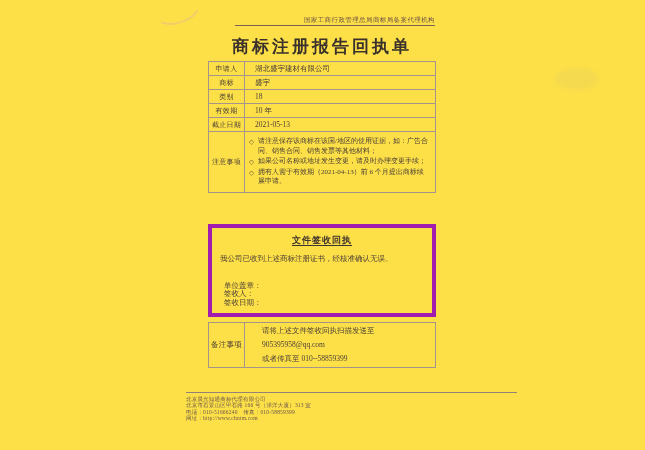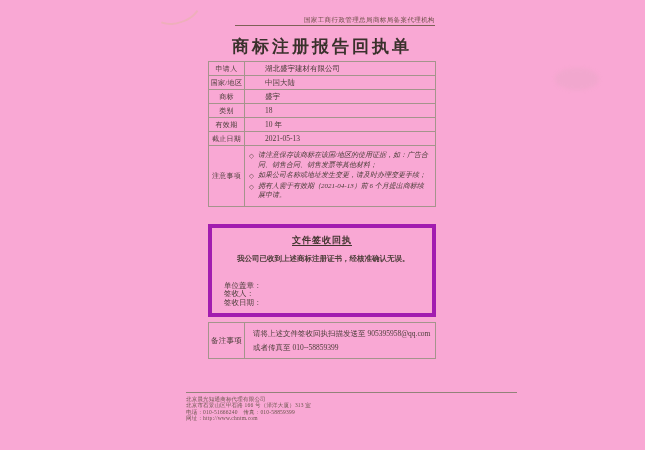--- a/index.html
+++ b/index.html
@@ -1,18 +1,18 @@
 <!DOCTYPE html>
 <html><head>
 <meta charset="utf-8">
 <style>
   html,body{margin:0;padding:0;}
   body{width:645px;height:450px;background:#ffffff;overflow:hidden;}
   .page{
-    position:relative;width:645px;height:450px;background:#f9a8d4;
+    position:relative;width:645px;height:450px;background:#fde047;
     font-family:"Liberation Serif","DejaVu Serif",serif;color:#4a3d38;
   }
   
   .swoosh{
     position:absolute;left:150px;top:-12px;width:48px;height:32px;
     border:2px solid transparent;border-bottom-color:rgba(224,184,158,0.45);
     border-radius:50%;transform:rotate(-18deg);
   }
   .smudge{
     position:absolute;left:555px;top:68px;width:44px;height:22px;
@@ -28,44 +28,44 @@
   .doc-title{
     position:absolute;left:155px;top:35px;width:334px;text-align:center;
     font-size:17px;font-weight:bold;letter-spacing:3px;color:#3a312c;
   }
   
   table{border-collapse:collapse;}
   .main-table{position:absolute;left:208px;top:61px;width:228px;}
   .main-table td{border:1px solid #a5948c;font-size:7.5px;color:#4a3d38;}
   .main-table tr.info-row{height:14px;}
   td.lbl{width:33px;text-align:center;white-space:nowrap;font-size:7px;letter-spacing:.3px;}
-  td.val{padding-left:20px;}
+  td.val{padding-left:10px;}
   tr.notes-row{height:52px;}
   .notes-cell{padding:4px 5px 4px 4px;vertical-align:middle;}
-  .note-item{display:flex;margin:1px 0;font-style:italic;}
+  .note-item{display:flex;margin:1px 0;}
   .note-bullet{flex:0 0 9px;font-size:6.5px;line-height:9.5px;color:#5a4a42;}
   .note-text{font-size:7px;line-height:9.5px;}
   
   .receipt-box{
     position:absolute;left:208px;top:224px;width:228px;height:93px;
     border:4px solid #a21caf;box-sizing:border-box;
   }
   .receipt-title{
     text-align:center;font-size:9px;font-weight:bold;letter-spacing:1px;
     margin-top:6px;text-decoration:underline;text-underline-offset:2px;color:#41352f;
   }
-  .receipt-statement{font-size:7.5px;margin:7px 8px 0 25px;line-height:9px;font-weight:bold;}
+  .receipt-statement{font-size:7.5px;margin:7px 8px 0 8px;line-height:9px;}
   .receipt-seal{font-size:7.5px;margin:18px 0 16px 12px;}
   .receipt-signer{position:absolute;left:12px;bottom:14px;font-size:7.5px;}
   .receipt-date{position:absolute;left:12px;bottom:5px;font-size:7.5px;font-family:Liberation Mono, monospace;}
   
   .remarks-table{position:absolute;left:208px;top:322px;width:228px;}
   .remarks-table td{border:1px solid #a5948c;font-size:7.5px;color:#4a3d38;}
   .remarks-table tr{height:36px;}
-  .remarks-val{padding-left:8px;line-height:14px;margin-top:20px;}
+  .remarks-val{padding-left:17px;line-height:14px;margin-top:20px;}
   
   .footer{
     position:absolute;left:186px;top:392px;width:331px;
     border-top:1px solid #93827a;padding-top:3px;
     font-size:5.5px;line-height:6.4px;color:#6b564d;letter-spacing:.2px;
   }
 </style>
 </head>
 <body>
 
@@ -76,24 +76,20 @@
 
   <div class="letterhead">国家工商行政管理总局商标局备案代理机构</div>
 
   <div class="doc-title">商标注册报告回执单</div>
 
   <table class="main-table">
     <tbody>
       <tr class="info-row">
         <td class="lbl">申请人</td>
         <td class="val">湖北盛宇建材有限公司</td>
-      </tr>
-      <tr class="info-row">
-        <td class="lbl">国家/地区</td>
-        <td class="val">中国大陆</td>
       </tr>
       <tr class="info-row">
         <td class="lbl">商标</td>
         <td class="val">盛宇</td>
       </tr>
       <tr class="info-row">
         <td class="lbl">类别</td>
         <td class="val">18</td>
       </tr>
       <tr class="info-row">

